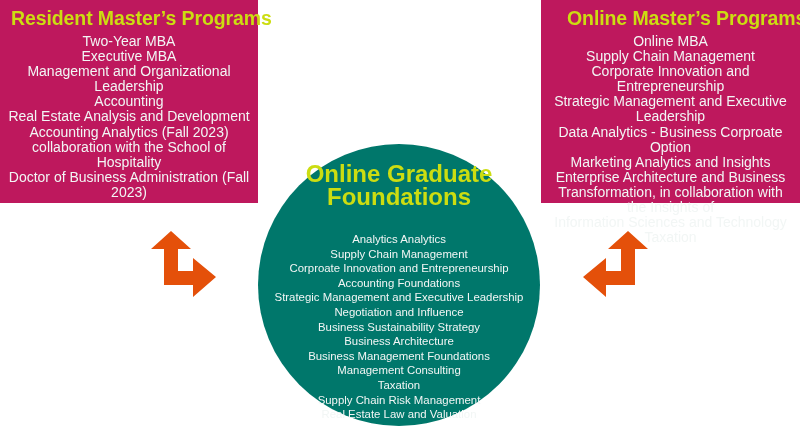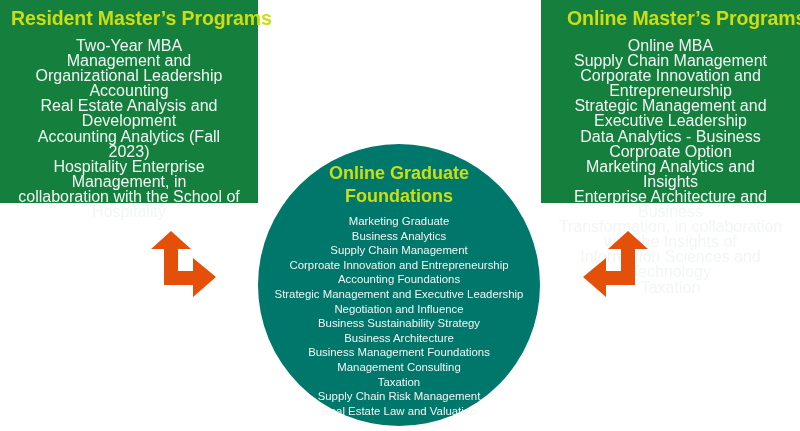--- a/index.html
+++ b/index.html
@@ -14,21 +14,21 @@
     position: relative;
     width: 800px;
     height: 431px;
     background: #ffffff;
     overflow: hidden;
   }
 
   
   .panel {
     position: absolute;
-    background: #15803d;
+    background: #be185d;
     box-sizing: border-box;
     padding: 6px 8px 10px 8px;
     text-align: center;
   }
   #panel-resident {
     left: 0px;
     top: 0px;
     width: 258px;
     height: 203px;
   }
@@ -50,24 +50,24 @@
   #panel-resident .panel-title {
     text-align: left;
     padding-left: 3px;
   }
   #panel-online .panel-title {
     text-align: left;
     padding-left: 18px;
   }
   .panel-list {
     list-style: none;
-    margin: 8px;
+    margin: 0;
     padding: 0;
     color: #f2f6f5;
-    font-size: 16px;
+    font-size: 14px;
     line-height: 15.1px;
   }
   .panel-list li {
     margin: 0;
     padding: 0;
   }
 
   
   #circle-certificates {
     position: absolute;
@@ -76,24 +76,24 @@
     width: 282px;
     height: 282px;
     border-radius: 50%;
     background: #00776B;
     box-sizing: border-box;
     text-align: center;
     padding: 18px 4px 0 4px;
   }
   .circle-title {
     color: #CCDD11;
-    font-size: 18px;
+    font-size: 24px;
     font-weight: bold;
     line-height: 23px;
-    margin: 0 0 6px 0;
+    margin: 0 0 24px 0;
   }
   .circle-list {
     list-style: none;
     margin: 0;
     padding: 0;
     color: #f2f6f5;
     font-size: 11.4px;
     line-height: 14.6px;
   }
   .circle-list li {
@@ -119,26 +119,27 @@
 </style>
 </head>
 <body>
 
 <div id="canvas">
 
   <div class="panel" id="panel-resident">
     <div class="panel-title">Resident Master’s Programs</div>
     <ul class="panel-list">
       <li>Two-Year MBA</li>
+      <li>Executive MBA</li>
       <li>Management and Organizational Leadership</li>
       <li>Accounting</li>
       <li>Real Estate Analysis and Development</li>
       <li>Accounting Analytics (Fall 2023)</li>
-      <li>Hospitality Enterprise Management, in</li>
       <li>collaboration with the School of Hospitality</li>
+      <li>Doctor of Business Administration (Fall 2023)</li>
     </ul>
   </div>
 
   <div class="panel" id="panel-online">
     <div class="panel-title">Online Master’s Programs</div>
     <ul class="panel-list">
       <li>Online MBA</li>
       <li>Supply Chain Management</li>
       <li>Corporate Innovation and Entrepreneurship</li>
       <li>Strategic Management and Executive Leadership</li>
@@ -150,22 +151,21 @@
       <li>Taxation</li>
     </ul>
   </div>
 
   <div id="circle-certificates">
     <div class="circle-title">
       <div>Online Graduate</div>
       <div>Foundations</div>
     </div>
     <ul class="circle-list">
-      <li>Marketing Graduate</li>
-      <li>Business Analytics</li>
+      <li>Analytics Analytics</li>
       <li>Supply Chain Management</li>
       <li>Corproate Innovation and Entrepreneurship</li>
       <li>Accounting Foundations</li>
       <li>Strategic Management and Executive Leadership</li>
       <li>Negotiation and Influence</li>
       <li>Business Sustainability Strategy</li>
       <li>Business Architecture</li>
       <li>Business Management Foundations</li>
       <li>Management Consulting</li>
       <li>Taxation</li>

